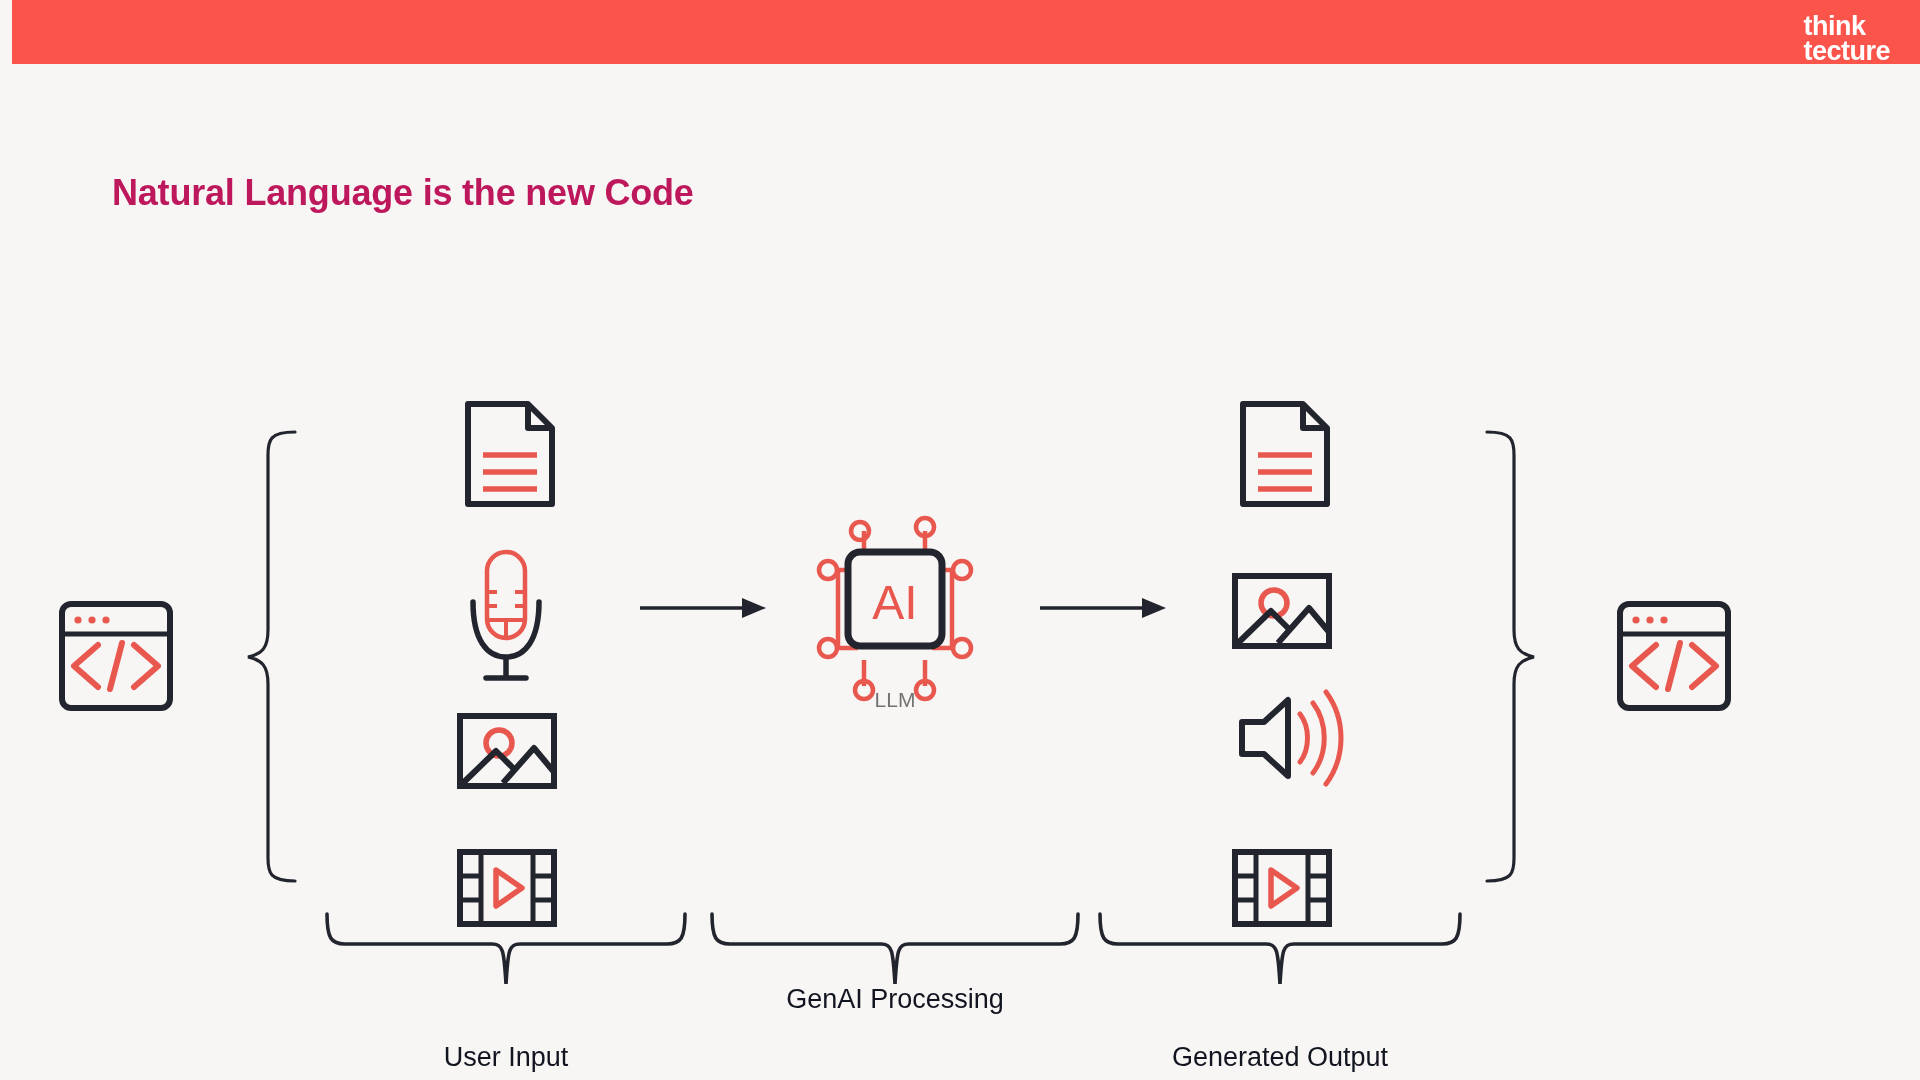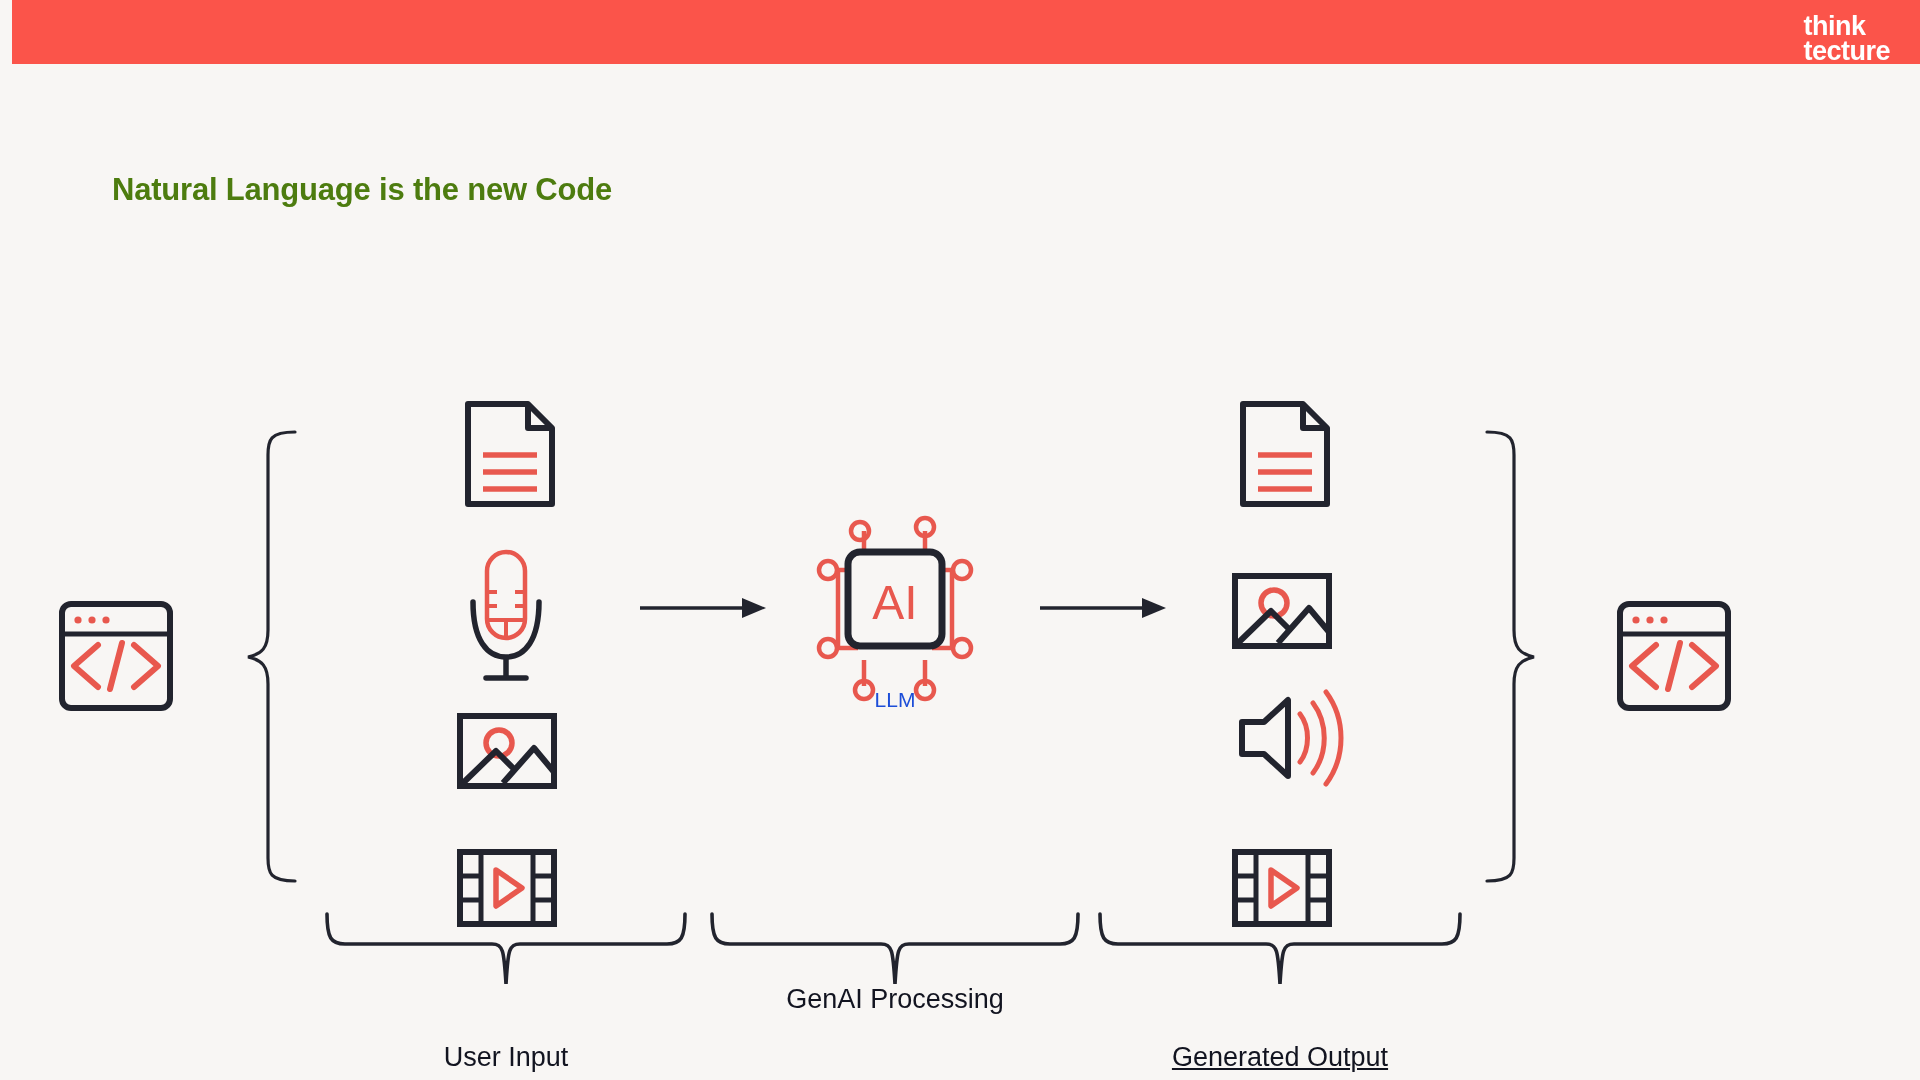--- a/index.html
+++ b/index.html
@@ -22,42 +22,42 @@
     font-size:27px;
     line-height:0.92;
     letter-spacing:-0.5px;
     text-align:left;
   }
   .logo div{display:block;}
   .title{
     position:absolute;left:112px;top:172px;
     font-family:"Liberation Sans", sans-serif;
     font-weight:bold;
-    font-size:31px;
-    color:#4d7c0f;
+    font-size:36px;
+    color:#be185d;
     letter-spacing:-0.2px;
     white-space:nowrap;
   }
   .stage{position:absolute;left:0;top:0;width:1920px;height:820px;}
   svg.layer{position:absolute;left:0;top:0;width:1920px;height:1080px;}
   .grouplabel{
     position:absolute;
     font-family:"Liberation Sans", sans-serif;
     font-size:27px;
     color:#121420;
     text-align:center;
     white-space:nowrap;
     transform:translateX(-50%);
     margin-top:20px;
   }
   .llmlabel{
     position:absolute;
     font-family:"Liberation Sans", sans-serif;
     font-size:21px;
-    color:#1d4ed8;
+    color:#737373;
     text-align:left;
     white-space:nowrap;
     transform:translateX(-50%);
   }
 </style>
 </head>
 <body>
 
 <div class="banner">
   <div class="logo">
@@ -253,15 +253,15 @@
              L 1442 944
              C 1456 944 1460 938 1460 914" fill="none" stroke="#22242E" stroke-width="3.6" stroke-linecap="round"></path>
   </g>
 
 </svg>
 
 <div class="llmlabel" style="left:895px;top:688px;">LLM</div>
 
 <div class="grouplabel" style="left:506px;top:1022px;">User Input</div>
 <div class="grouplabel" style="left:895px;top:964px;">GenAI Processing</div>
-<div class="grouplabel" style="left:1280px;top:1022px;text-decoration:underline;">Generated Output</div>
+<div class="grouplabel" style="left:1280px;top:1022px;">Generated Output</div>
 
 </div>
 
 </body></html>

